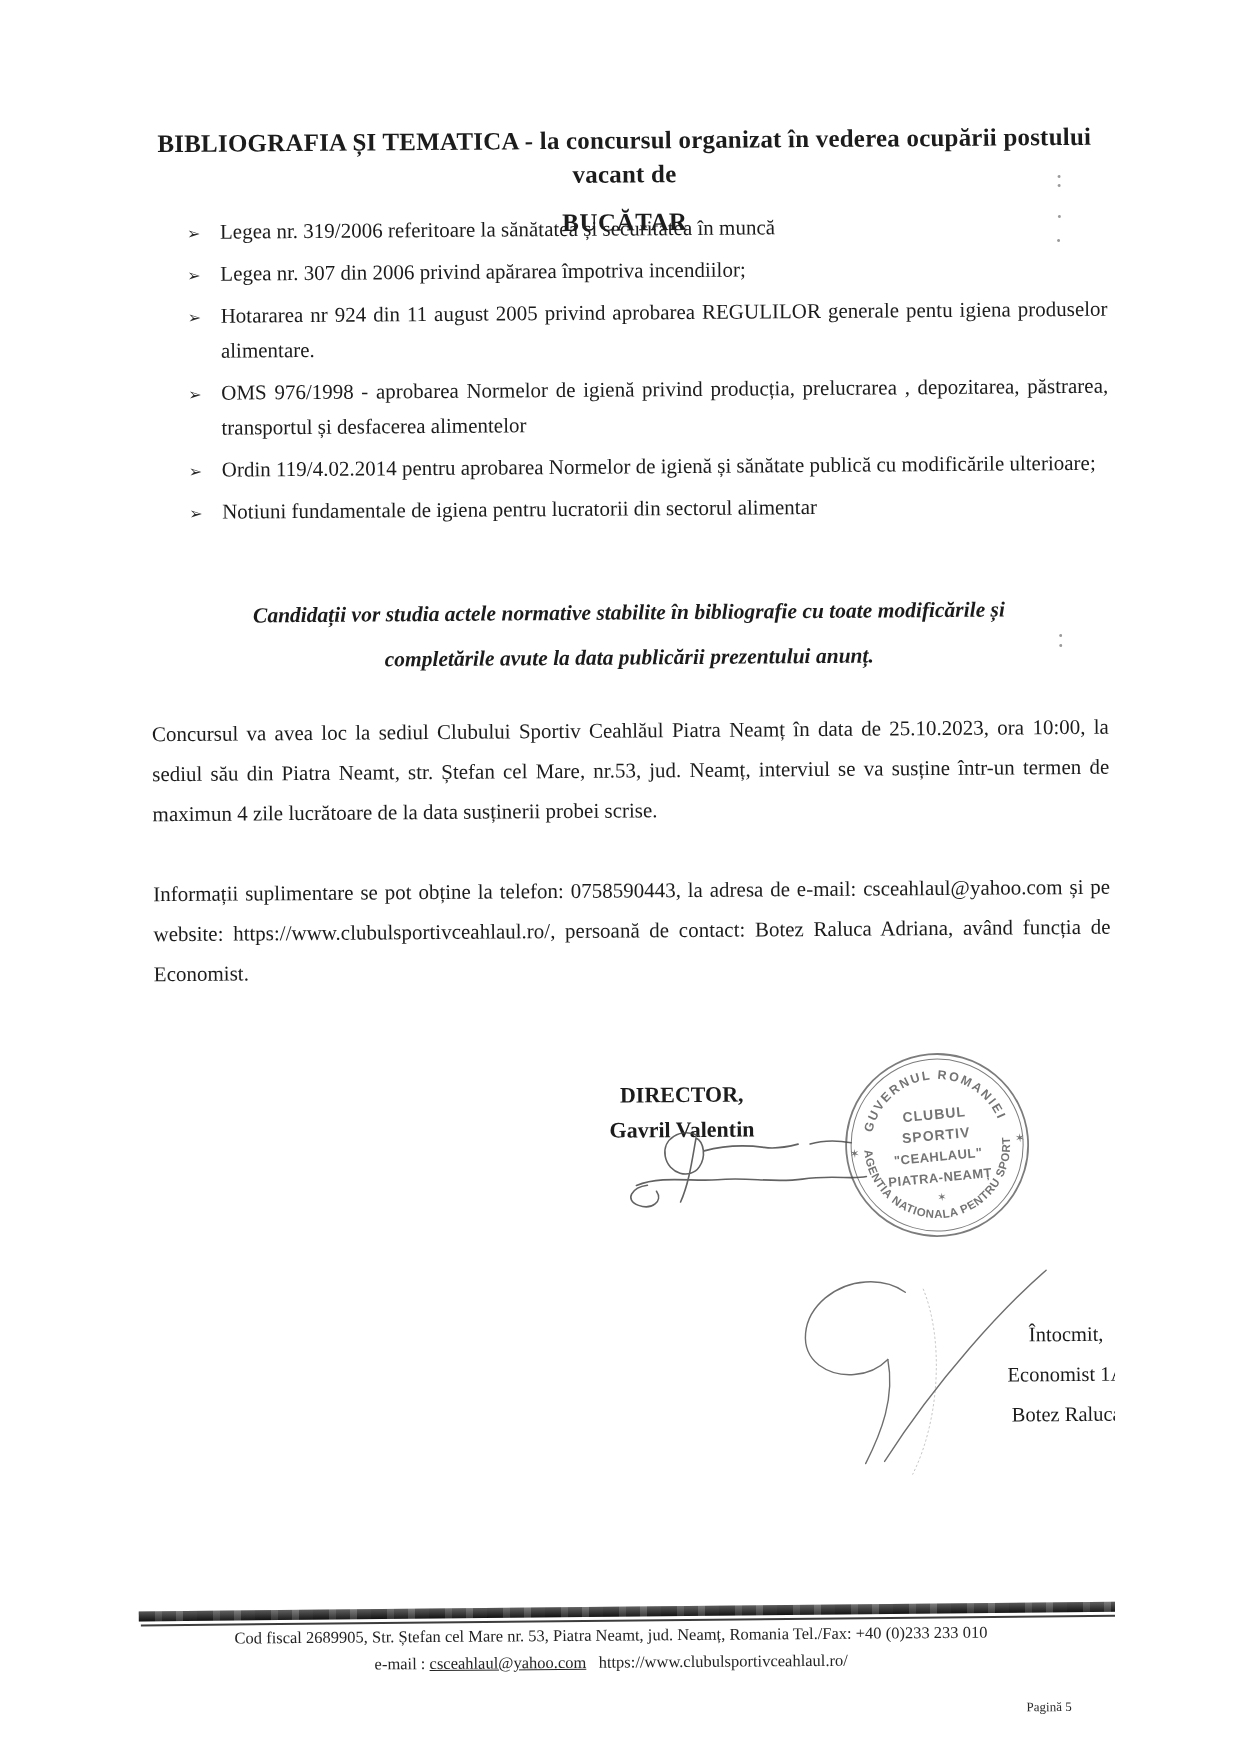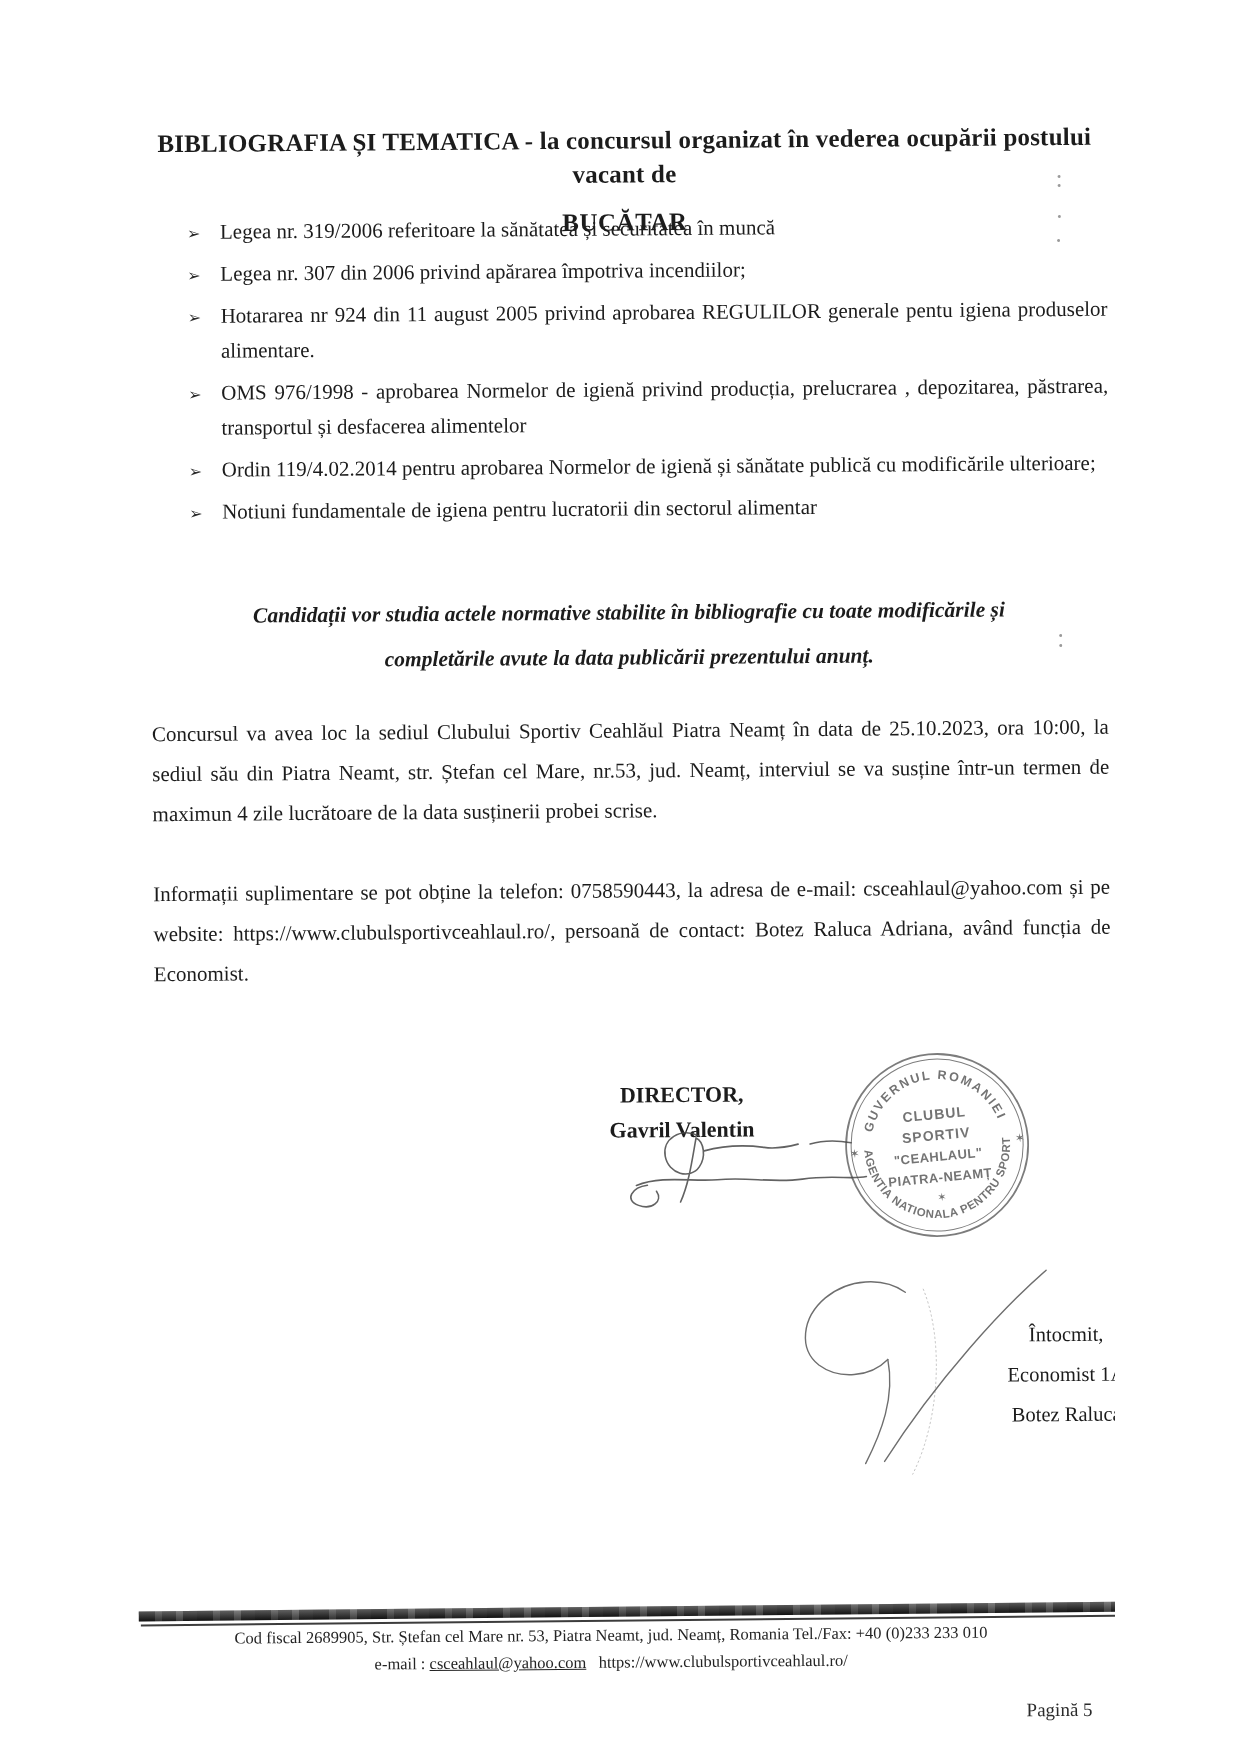--- a/index.html
+++ b/index.html
@@ -29,21 +29,21 @@
   .overlay{position:absolute;inset:0;pointer-events:none;}
   .footer-bar{position:absolute;top:1607px;left:133px;width:1094px;height:10px;
     background:
       linear-gradient(180deg, rgba(255,255,255,.28), rgba(0,0,0,.22)),
       repeating-linear-gradient(90deg,#161616 0 16px,#3e3e3e 16px 23px,#232323 23px 37px,#4c4c4c 37px 44px,#1d1d1d 44px 58px);
     transform:rotate(-0.12deg);}
   .footer-bar::after{content:"";position:absolute;left:2px;right:0;top:13px;height:2px;background:#3c3c3c;}
   .footer-text{position:absolute;top:1622px;left:140px;width:930px;text-align:center;
     font-size:16.5px;line-height:27px;color:#242424;}
   .footer-email{text-decoration:underline;}
-  .page-number{position:absolute;top:1703px;left:1020px;font-size:19px;color:#2b2b2b;}
+  .page-number{position:absolute;top:1703px;left:1020px;font-size:13px;color:#2b2b2b;}
   .speck{position:absolute;width:3px;height:3px;border-radius:50%;background:#9a9a9a;}
 </style>
 </head>
 <body>
 
 <div class="page">
   <div class="scan">
 
     <div class="title-block">
       <div>BIBLIOGRAFIA ȘI TEMATICA - la concursul organizat în vederea ocupării postului vacant de</div>

